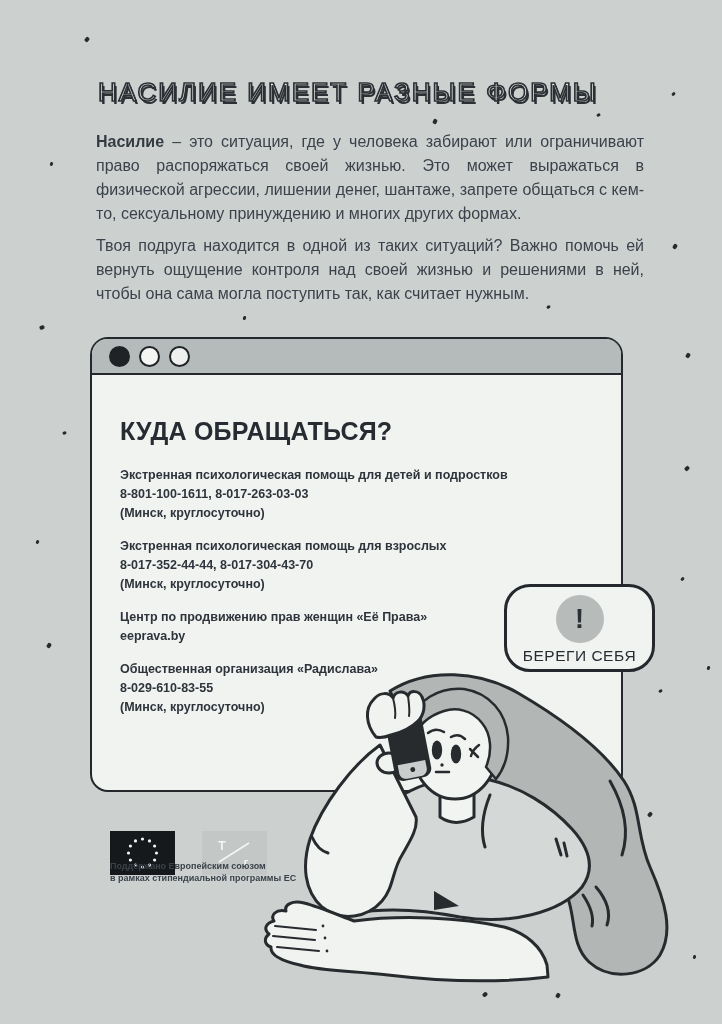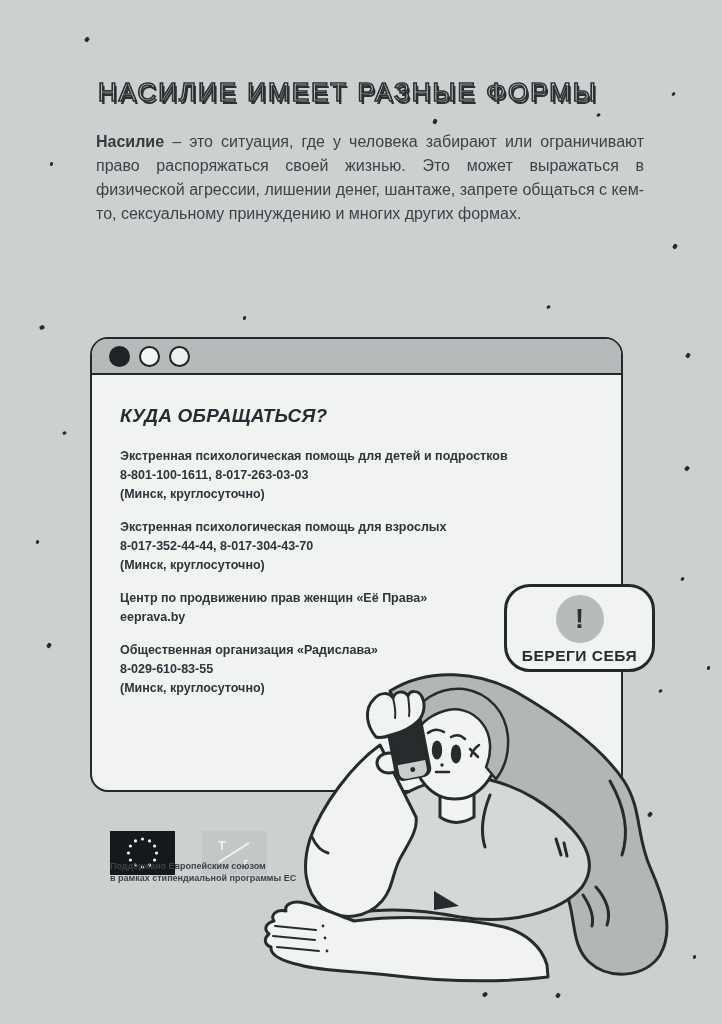--- a/index.html
+++ b/index.html
@@ -38,38 +38,38 @@
   .browser-bar{
     height:36px;background:#b5baba;border-bottom:2.5px solid #24282c;
     border-radius:15px 15px 0 0;display:flex;align-items:center;
     padding-left:17px;gap:9px;box-sizing:border-box;
   }
   .win-dot{width:21px;height:21px;border-radius:50%;border:2.5px solid #1f2326;box-sizing:border-box;background:#f4f6f4;}
   .win-dot.filled{background:#1f2326;}
   .win-dot.d3{background:#eef0ee;}
   .card-body{padding:30px 26px 0 28px;}
   .card-heading{
-    margin:0 0 20px 0;font-size:19px;font-weight:bold;letter-spacing:0.2px;color:#262c31;font-style:italic;
+    margin:12px 0 20px 0;font-size:25px;font-weight:bold;letter-spacing:0.2px;color:#262c31;
   }
   .contact{margin-bottom:14px;font-size:12.5px;font-weight:bold;line-height:19px;color:#2e343b;width:480px;}
   .contact div:empty{display:none;}
 
   
   .care-bubble{
     position:absolute;left:504px;top:584px;width:151px;height:88px;
     background:#f1f3f1;border:3px solid #24282c;border-radius:26px;
     box-sizing:border-box;display:flex;flex-direction:column;align-items:center;
     padding-top:8px;z-index:4;
   }
   .care-circle{
     width:48px;height:48px;border-radius:50%;background:#b7bcbb;
     display:flex;align-items:center;justify-content:center;
     font-size:27px;font-weight:bold;color:#2b3034;line-height:1;
   }
-  .care-label{margin-top:4px;font-size:15.5px;font-weight:bold;letter-spacing:0.5px;color:#262c31;}
+  .care-label{margin-top:4px;font-size:15.5px;font-weight:normal;letter-spacing:0.5px;color:#262c31;}
 
   
   .woman-illo{position:absolute;left:258px;top:663px;width:464px;height:361px;z-index:3;}
 
   
   .logo-row{position:absolute;left:110px;top:831px;display:flex;gap:27px;z-index:2;}
   .logo-box{width:65px;height:44px;}
   .footer-note{
     position:absolute;left:110px;width:190px;margin:0;
     font-size:9px;font-weight:bold;line-height:12px;color:#3b424a;
@@ -104,20 +104,21 @@
       <div class="speck" style="left: 648px; top: 812px; width: 4px; height: 5px; transform: rotate(42deg);"></div>
       <div class="speck" style="left: 693px; top: 955px; width: 3px; height: 4px; transform: rotate(15deg);"></div>
       <div class="speck" style="left: 483px; top: 992px; width: 4px; height: 5px; transform: rotate(52deg);"></div>
       <div class="speck" style="left: 556px; top: 993px; width: 4px; height: 5px; transform: rotate(33deg);"></div>
     </div>
 
   <h1 class="poster-title">НАСИЛИЕ ИМЕЕТ РАЗНЫЕ ФОРМЫ</h1>
 
   <p class="intro-p p1"><b>Насилие</b><span> – это ситуация, где у человека забирают или ограничивают право распоряжаться своей жизнью. Это может выражаться в физической агрессии, лишении денег, шантаже, запрете общаться с кем-то, сексуальному принуждению и многих других формах.</span></p>
 
+  <p class="intro-p p2">Твоя подруга находится в одной из таких ситуаций? Важно помочь ей вернуть ощущение контроля над своей жизнью и решениями в ней, чтобы она сама могла поступить так, как считает нужным.</p>
 
   <div class="browser-card">
     <div class="browser-bar">
       <span class="win-dot filled"></span>
       <span class="win-dot"></span>
       <span class="win-dot d3"></span>
     </div>
     <div class="card-body">
       <h2 class="card-heading">КУДА ОБРАЩАТЬСЯ?</h2>
 

